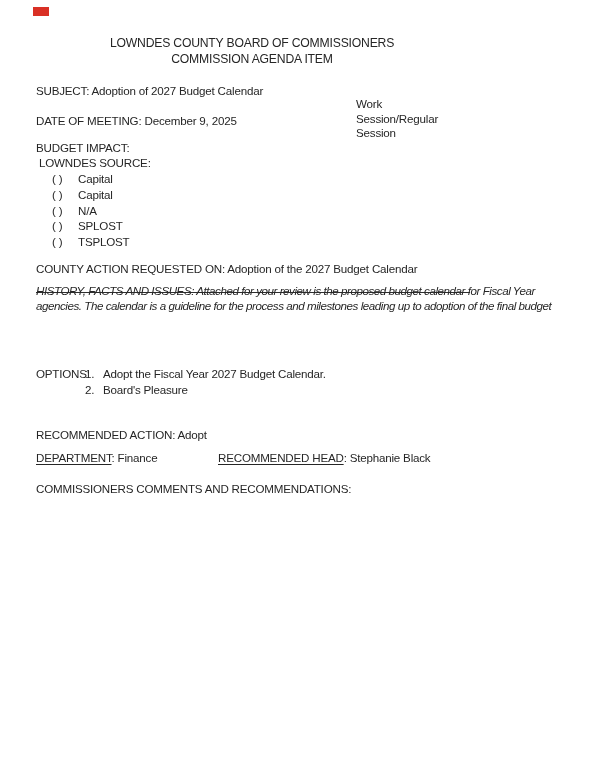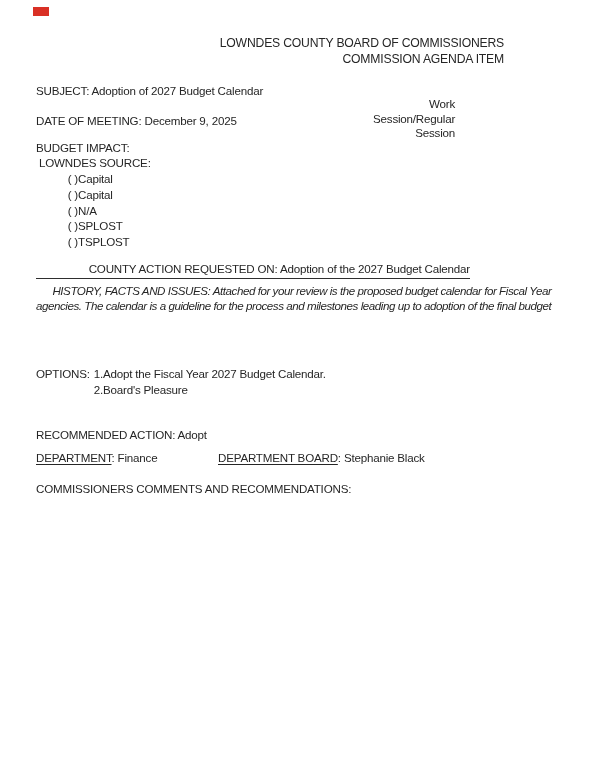--- a/index.html
+++ b/index.html
@@ -1,44 +1,44 @@
 <!DOCTYPE html>
 <html><head>
 <meta charset="utf-8">
 <style>
-  * { margin: 0; padding: 0; box-sizing: border-box; text-align: right; }
+  * { margin: 0; padding: 0; box-sizing: border-box; }
   html, body { width: 600px; height: 776px; }
   body {
     position: relative;
     background: #ffffff;
     font-family: "Liberation Sans", "DejaVu Sans", sans-serif;
     color: #262626;
     font-size: 11.6px;
     letter-spacing: -0.2px;
     overflow: hidden;
   }
   .abs { position: absolute; }
   .stamp {
     left: 33px; top: 7px; width: 16px; height: 9px;
     background: #d93025;
   }
-  .header-line { left: 0; width: 504px; font-size: 12.2px; }
+  .header-line { left: 0; width: 504px; text-align: center; font-size: 12.2px; }
   .hl1 { top: 36px; }
   .hl2 { top: 52px; }
   .subject { left: 36px; top: 84px; }
-  .meeting-type { left: 373px; top: 97px; line-height: 14.6px; }
+  .meeting-type { left: 356px; top: 97px; line-height: 14.6px; }
   .date-line { left: 36px; top: 114px; }
   .budget-impact { left: 36px; top: 141px; }
   .funding-source { left: 39px; top: 156px; }
   .fund-list { left: 52px; top: 172px; }
   .fund-item { height: 15.8px; display: flex; }
   .fund-mark { width: 26px; }
   .county-action {
     left: 36px; top: 262px; width: 434px;
-    padding-bottom: 3px;
+    padding-bottom: 17px;
     border-bottom: 1.2px solid #2e2e2e;
   }
   .history { left: 36px; top: 283px; line-height: 15.4px; }
   .history div { white-space: pre; letter-spacing: -0.45px; font-style: italic; }
   .options { left: 36px; top: 367px; }
   .opt-row { display: flex; height: 15.8px; }
   .opt-label { width: 49px; }
   .opt-spacer { width: 49px; }
   .opt-num { width: 18px; }
   .recommended { left: 36px; top: 428px; }
@@ -112,17 +112,17 @@
   </div>
 </div>
 
 <div class="abs recommended">RECOMMENDED ACTION: Adopt</div>
 
 <div class="abs dept-row">
   <div class="dept">
     <span class="u">DEPARTMENT</span><span>: Finance</span>
   </div>
   <div class="dept-head">
-    <span class="u">DEPARTMENT BOARD</span><span>: Stephanie Black</span>
+    <span class="u">RECOMMENDED HEAD</span><span>: Stephanie Black</span>
   </div>
 </div>
 
 <div class="abs admin">COMMISSIONERS COMMENTS AND RECOMMENDATIONS:</div>
 
 </body></html>

